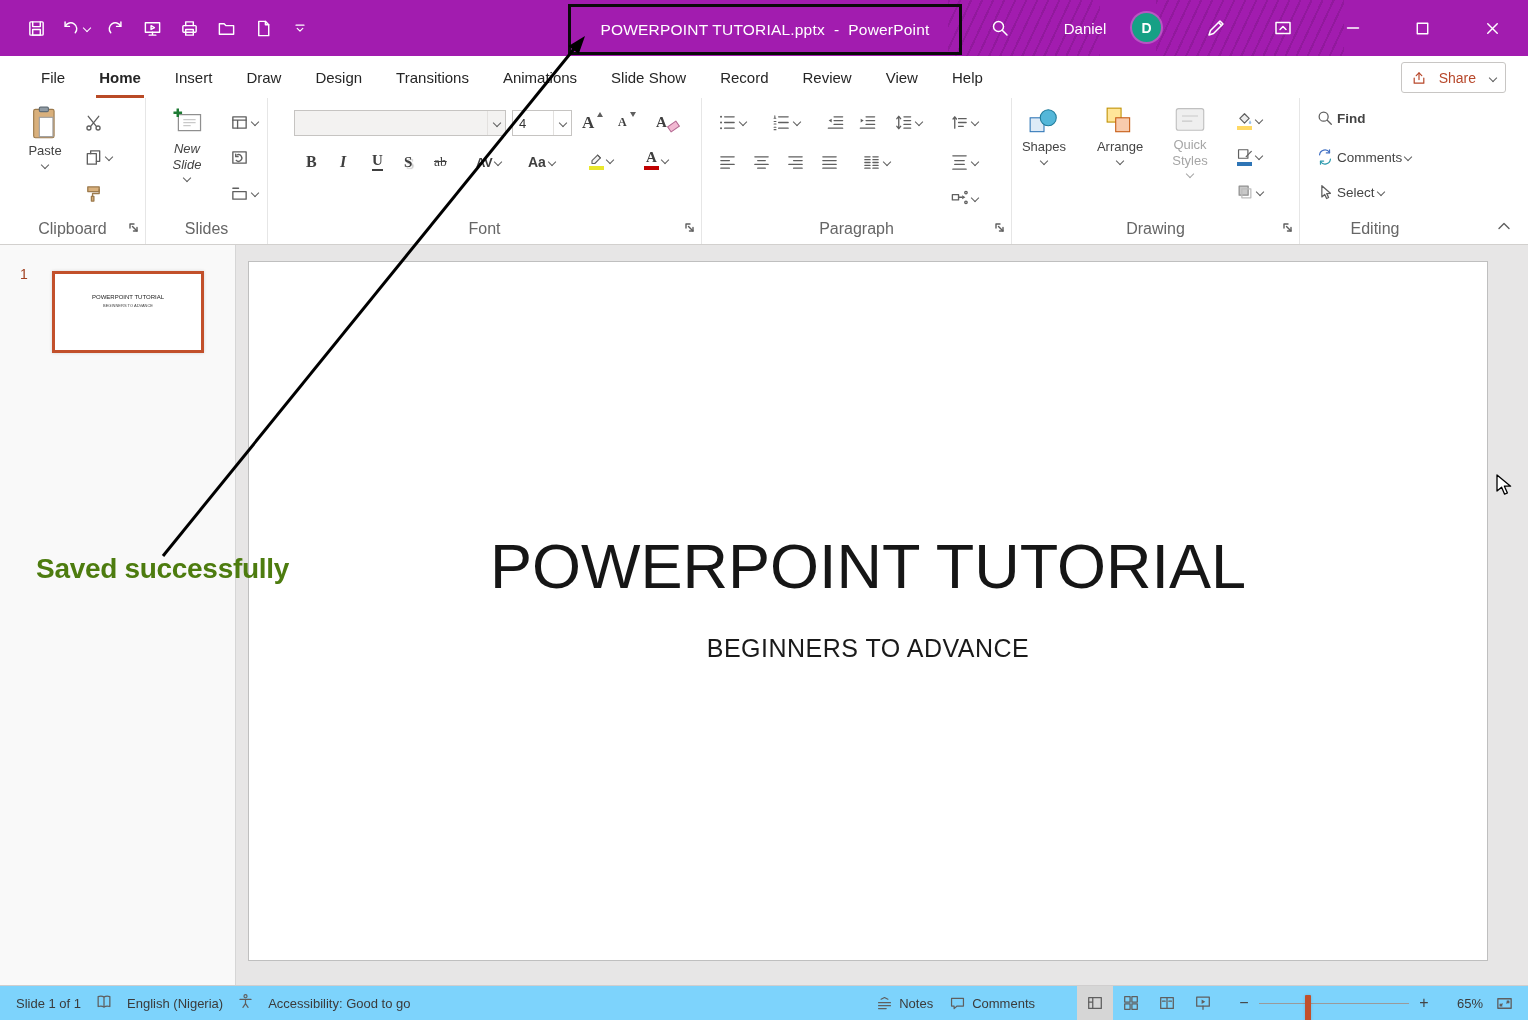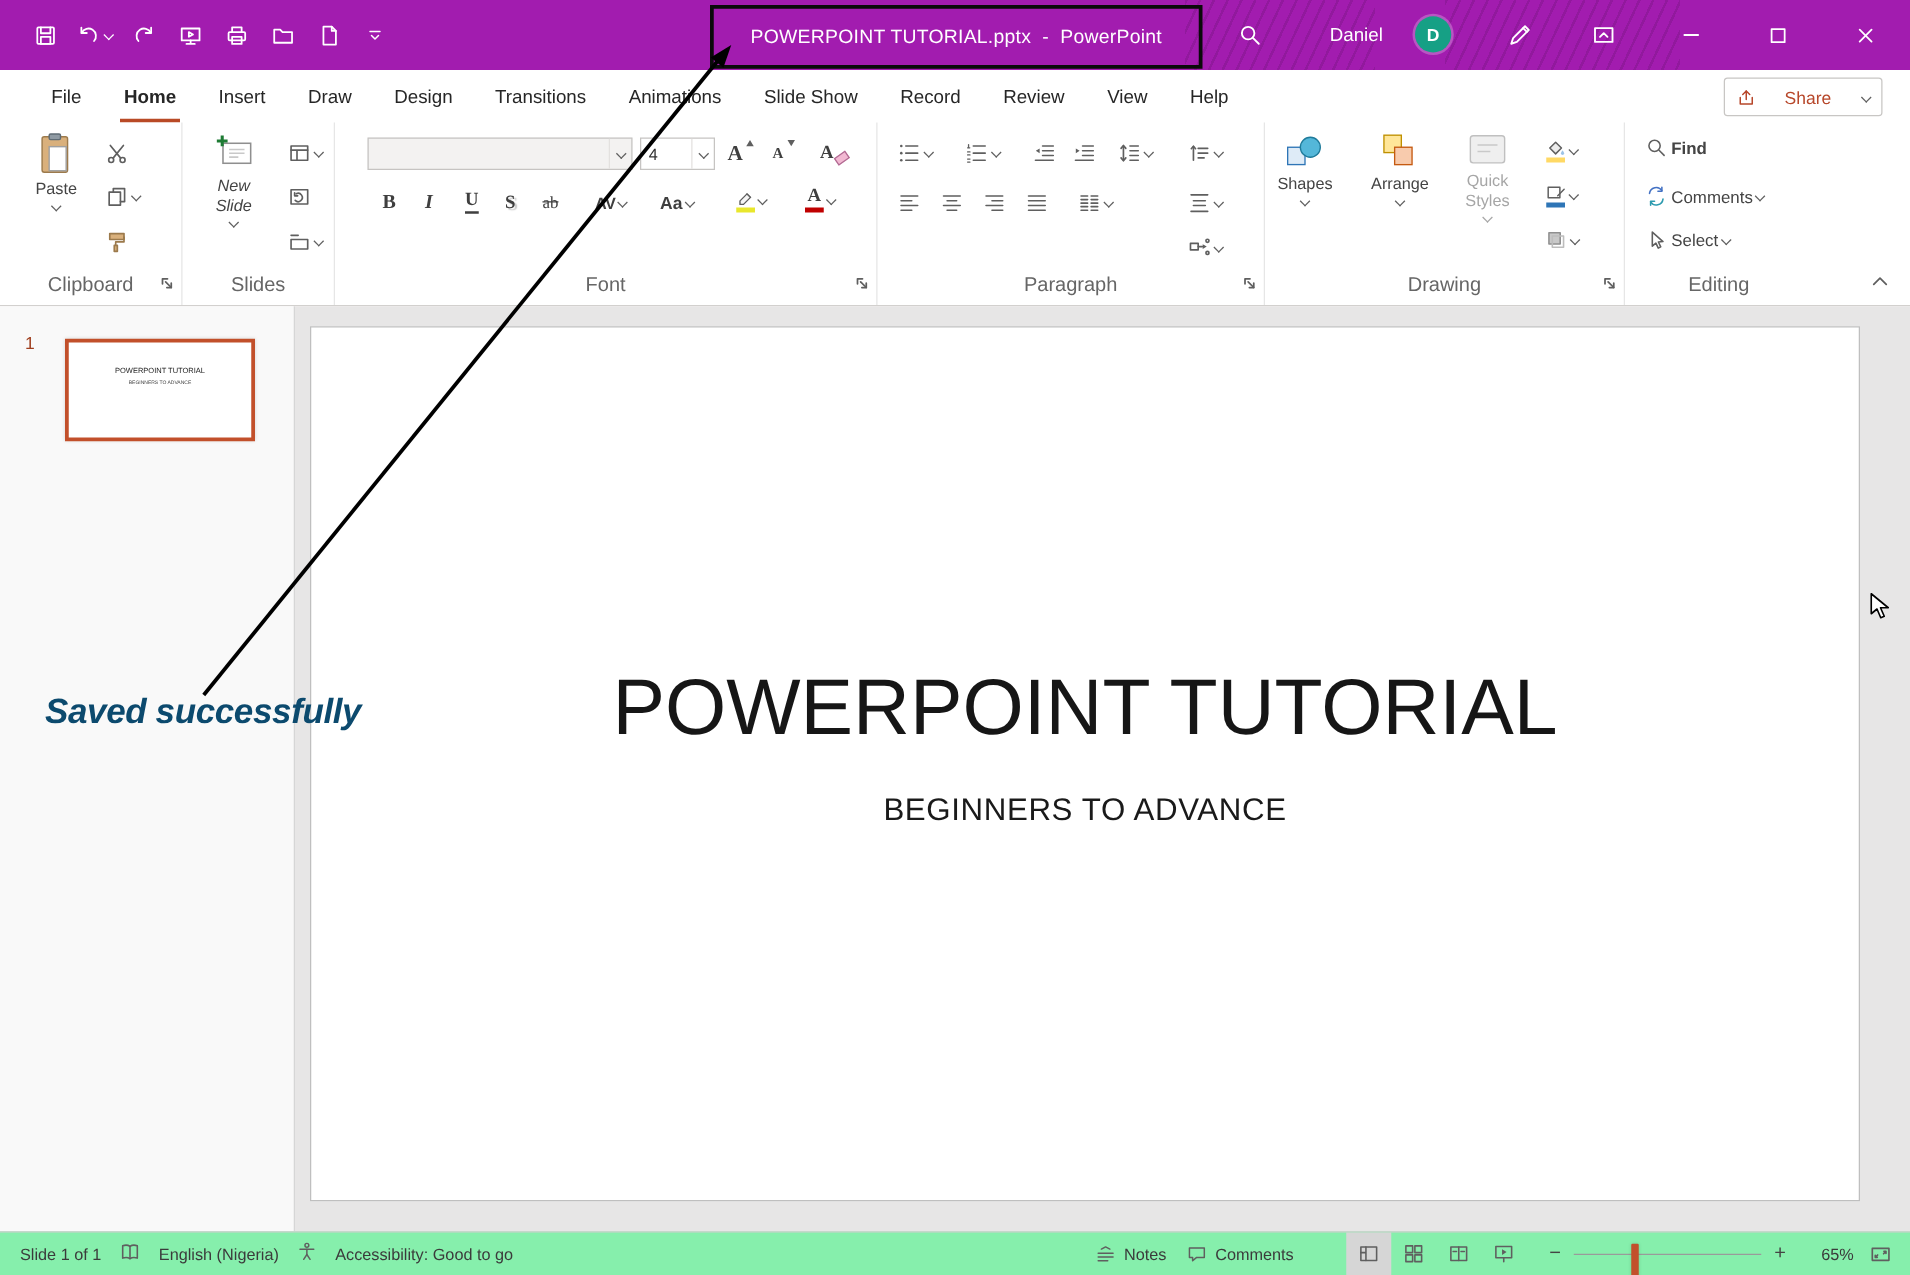--- a/index.html
+++ b/index.html
@@ -21,21 +21,21 @@
   .avatar{position:absolute;left:1132px;top:13px;width:29px;height:29px;border-radius:50%;background:#16A085;color:#fff;font-size:14px;font-weight:700;display:flex;align-items:center;justify-content:center;z-index:2;box-shadow:0 0 0 2px rgba(255,255,255,.25);}
   .winbtn{width:46px;}
   .chev{width:5px;height:5px;border-right:1.3px solid #5f5f5f;border-bottom:1.3px solid #5f5f5f;transform:rotate(45deg);display:inline-block;flex:none;}
   .chev.lt{border-color:#fff;}
 
   
   .menubar{position:absolute;left:0;top:56px;width:100%;height:42px;background:#fff;display:flex;align-items:stretch;padding-left:24px;box-sizing:border-box;}
   .mtab{display:flex;align-items:center;padding:0 17px;font-size:15px;color:#262626;position:relative;cursor:default;}
   .mtab.active{font-weight:700;}
   .mtab.active::after{content:"";position:absolute;left:14px;right:14px;bottom:0;height:3px;background:#B94A26;}
-  .share-btn{position:absolute;right:22px;top:6px;height:29px;border:1px solid #C8C6C4;border-radius:3px;display:flex;align-items:center;padding:0 9px;gap:23px;background:#fff;}
+  .share-btn{position:absolute;right:22px;top:6px;height:29px;border:1px solid #C8C6C4;border-radius:3px;display:flex;align-items:center;padding:0 9px;gap:12px;background:#fff;}
   .share-btn .lbl{font-size:14px;color:#B7472A;}
 
   
   .ribbon{position:absolute;left:0;top:98px;width:100%;height:147px;background:#fff;border-bottom:1px solid #D2D0CE;box-sizing:border-box;display:flex;}
   .grp{position:relative;height:100%;border-right:1px solid #E6E6E6;box-sizing:border-box;flex:none;}
   .grp-label{position:absolute;bottom:6px;left:0;right:0;text-align:center;font-size:16px;color:#666;}
   .launcher{position:absolute;bottom:7px;right:6px;}
   .bigbtn{position:absolute;display:flex;flex-direction:column;align-items:center;gap:3px;}
   .bigbtn .lbl{font-size:13px;color:#444;text-align:center;line-height:1.2;}
   .sic{position:absolute;display:flex;align-items:center;gap:3px;height:24px;}
@@ -65,35 +65,35 @@
   .thumb-num{position:absolute;left:20px;top:21px;font-size:14px;color:#A04020;}
   .thumb{position:absolute;left:52px;top:26px;width:152px;height:82px;background:#fff;border:3px solid #C2502B;box-sizing:border-box;box-shadow:0 0 3px rgba(0,0,0,.15);display:flex;flex-direction:column;align-items:center;padding-top:20px;}
   .thumb .t1{font-size:6px;color:#222;letter-spacing:0;}
   .thumb .t2{font-size:4px;color:#444;margin-top:3px;}
   .canvas{position:absolute;left:236px;top:245px;right:0;bottom:35px;background:#E7E6E6;}
   .slide{position:absolute;left:12px;top:16px;width:1240px;height:700px;background:#fff;border:1px solid #BFBFBF;box-sizing:border-box;}
   .slide-title{position:absolute;left:0;right:0;top:268px;text-align:center;font-size:63px;font-weight:300;color:#161616;letter-spacing:0;}
   .slide-subtitle{position:absolute;left:0;right:0;top:372px;text-align:center;font-size:25px;color:#1a1a1a;letter-spacing:.5px;}
 
   
-  .statusbar{position:absolute;left:0;bottom:0;width:100%;height:35px;background:#86efac;border-top:1px solid #D0CECE;box-sizing:border-box;font-size:13px;color:#3b3b3b;}
+  .statusbar{position:absolute;left:0;bottom:0;width:100%;height:35px;background:#7dd3fc;border-top:1px solid #D0CECE;box-sizing:border-box;font-size:13px;color:#3b3b3b;}
   .sb-left{position:absolute;left:16px;top:0;bottom:0;display:flex;align-items:center;gap:14px;}
   .sb-right{position:absolute;right:6px;top:0;bottom:0;display:flex;align-items:center;}
   .sb-item{display:flex;align-items:center;gap:6px;}
   .viewbtn{width:36px;height:34px;display:flex;align-items:center;justify-content:center;}
   .viewbtn.sel{background:#D6D6D6;}
   .zoombtn{width:22px;text-align:center;font-size:16px;color:#444;}
   .slider{position:relative;width:150px;height:34px;margin:0 4px;}
   .slider .track{position:absolute;left:0;right:0;top:16.5px;height:1.5px;background:#9a9a9a;}
   .slider .thumb{position:absolute;left:46px;top:9px;width:6px;height:16px;background:#777;border-radius:1px;}
   .zoomlabel{width:44px;text-align:right;margin-left:4px;}
 
   
   .overlay{position:absolute;inset:0;pointer-events:none;z-index:60;}
-  .saved-note{position:absolute;left:36px;top:553px;font-size:28px;font-weight:800;letter-spacing:-.3px;color:#0c4a6e;z-index:60;font-style:italic;}
+  .saved-note{position:absolute;left:36px;top:553px;font-size:28px;font-weight:800;letter-spacing:-.3px;color:#4d7c0f;z-index:60;}
   .cursor{position:absolute;left:1496px;top:474px;z-index:70;pointer-events:none;}
 </style>
 </head>
 <body>
 
 <div class="app">
 
   <div class="titlebar">
     <div class="stripe s1"></div>
     <div class="stripe s2"></div>

